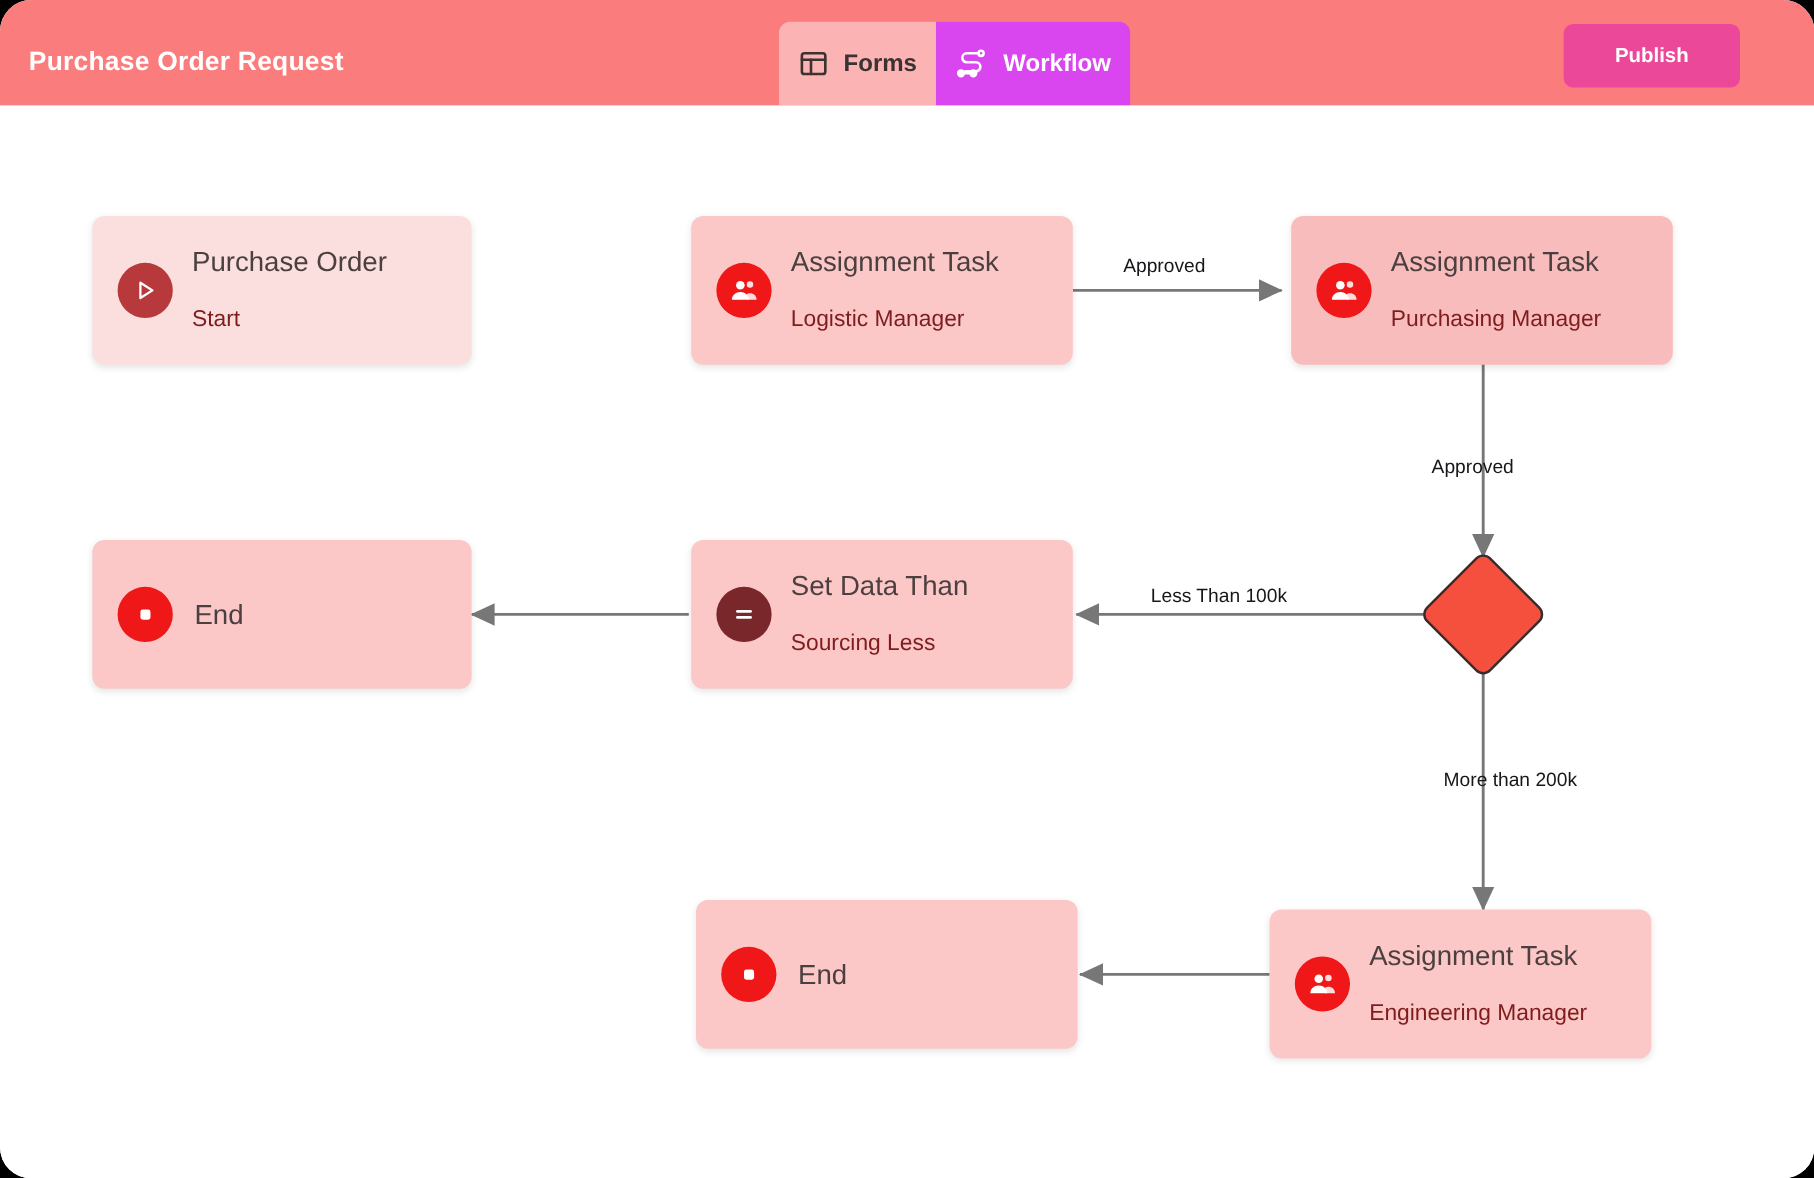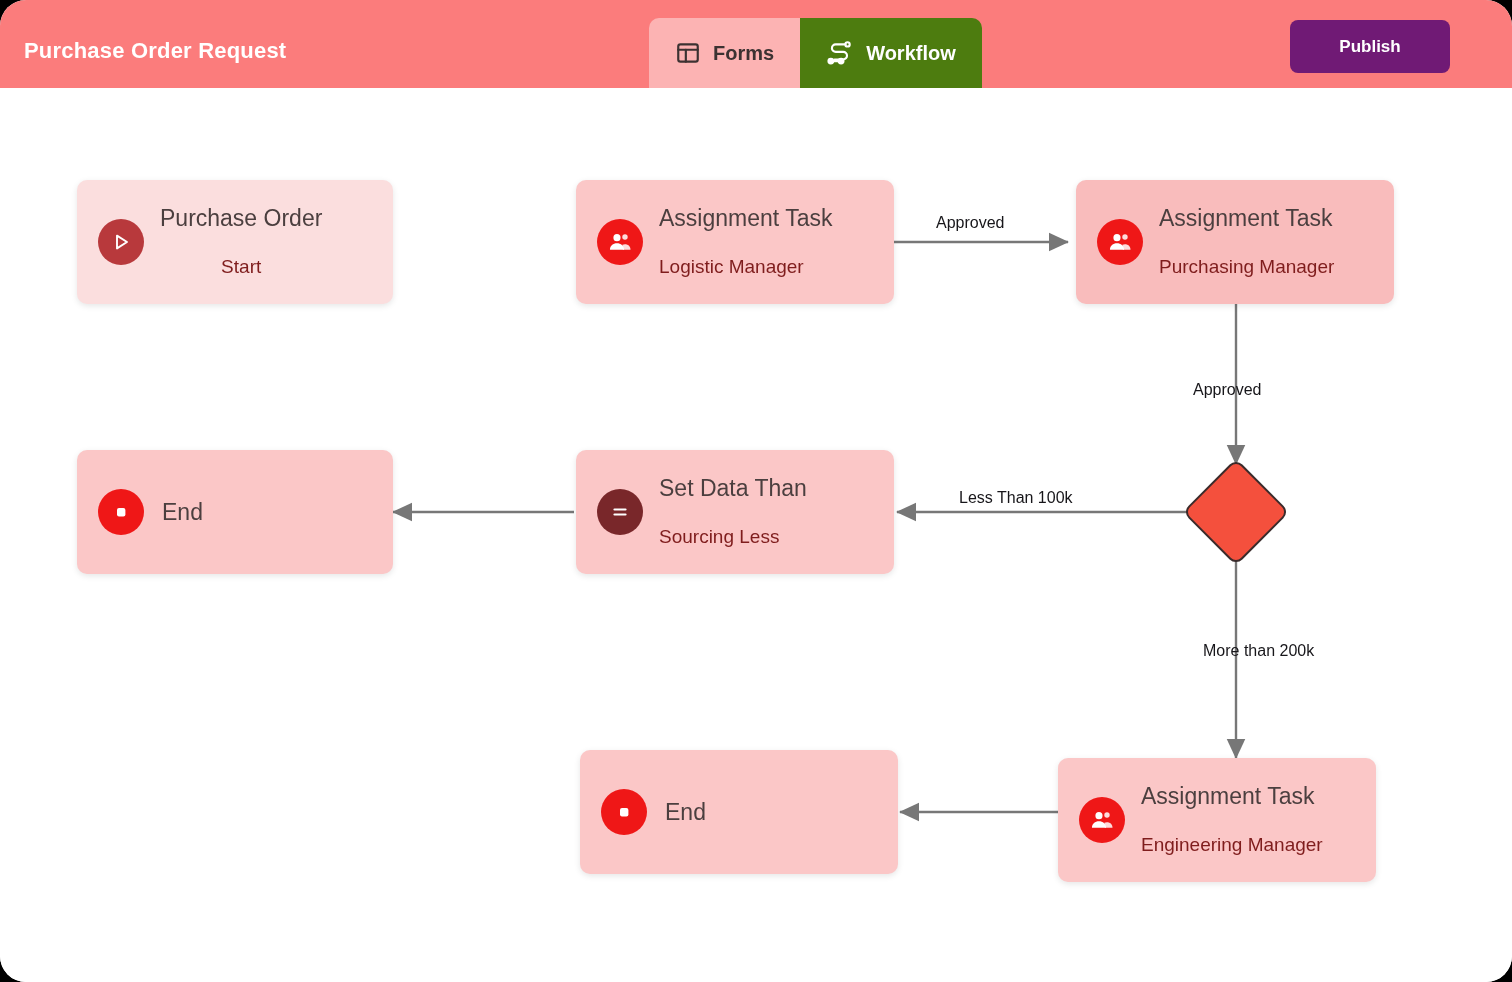--- a/index.html
+++ b/index.html
@@ -28,31 +28,31 @@
     font-size: 22px; font-weight: bold; color: #ffffff;
     letter-spacing: .2px;
   }
   #tabs {
     position: absolute; left: 649px; top: 18px;
     height: 70px; display: flex; align-items: stretch;
     border-radius: 10px 10px 0 0; overflow: hidden;
   }
   .tab {
     display: flex; align-items: center; gap: 12px;
-    padding: 0 26px;
+    padding: 0 16px;
     font-size: 20px; font-weight: bold;
     cursor: pointer; user-select: none;
   }
   .tab.inactive { background: #fcb3b3; color: #3c3232; }
-  .tab.active   { background: #4d7c0f; color: #ffffff; text-align: center; }
+  .tab.active   { background: #d946ef; color: #ffffff; text-align: center; }
   .tab svg { display: block; }
   #publish-button {
     position: absolute; right: 62px; top: 20px;
-    width: 160px; height: 53px;
-    background: #701a75; color: #ffffff;
+    width: 147px; height: 53px;
+    background: #ec4899; color: #ffffff;
     border: none; border-radius: 8px;
     font-family: "Liberation Sans", sans-serif;
     font-size: 17px; font-weight: bold;
     cursor: pointer;
   }
 
   
   #canvas {
     position: absolute; top: 88px; left: 0;
     width: 1512px; height: 894px;
@@ -65,21 +65,21 @@
   }
 
   
   .node {
     position: absolute;
     display: flex; align-items: center;
     border-radius: 10px;
     box-shadow: 0 2px 6px rgba(0,0,0,.10);
     cursor: pointer;
   }
-  .node.tone-light { background: #fbdede; text-align: center; }
+  .node.tone-light { background: #fbdede; }
   .node.tone-mid   { background: #fbc7c7; }
   .node.tone-deep  { background: #f9bcbc; }
 
   .node-icon {
     flex: 0 0 auto;
     width: 46px; height: 46px;
     border-radius: 50%;
     display: flex; align-items: center; justify-content: center;
     margin-left: 21px;
   }

